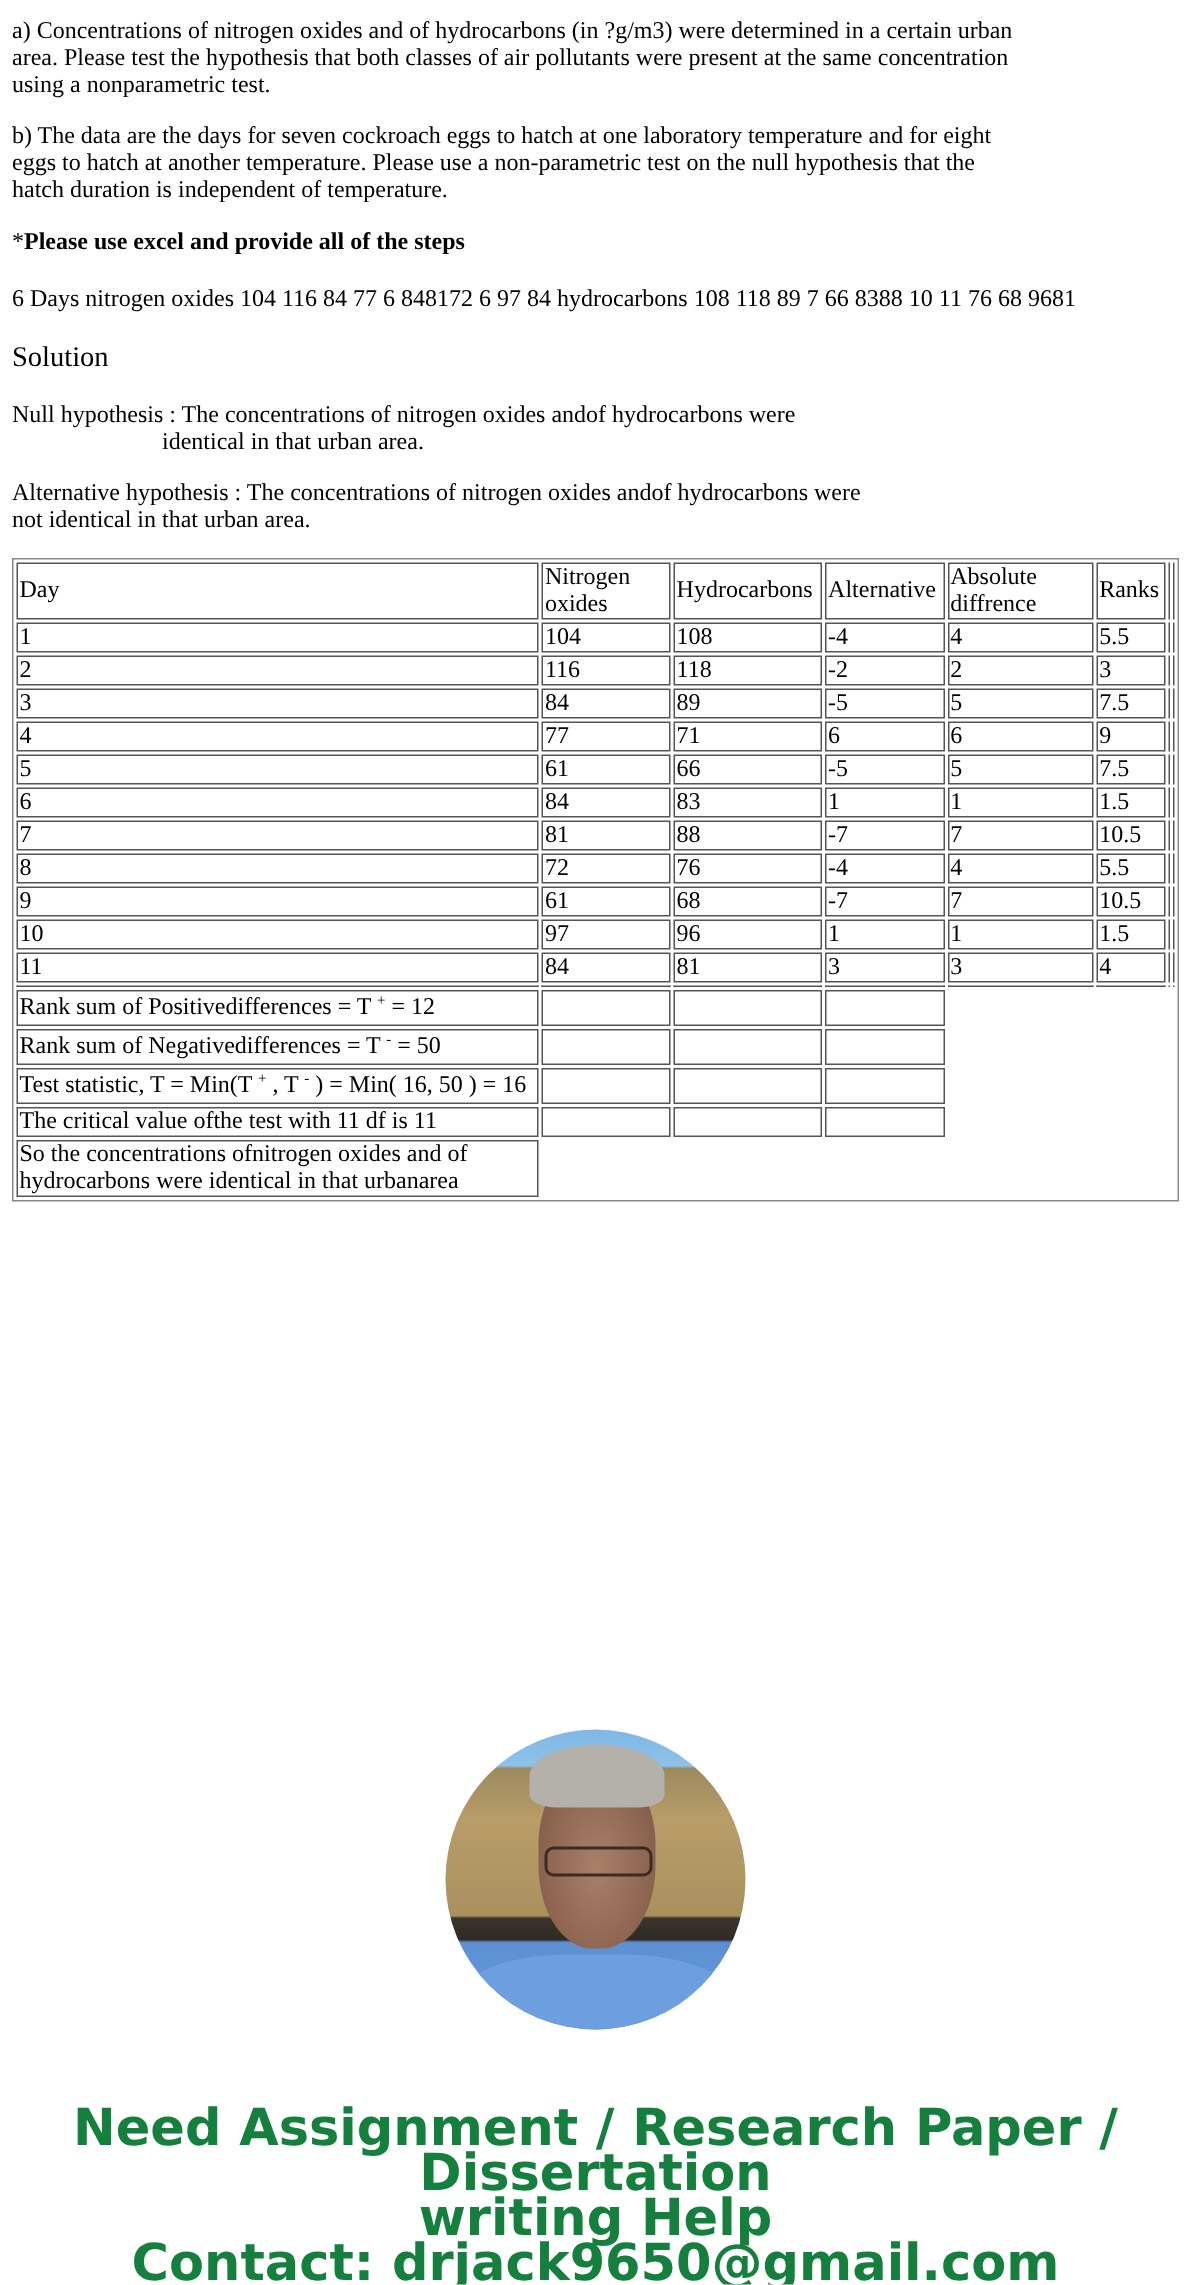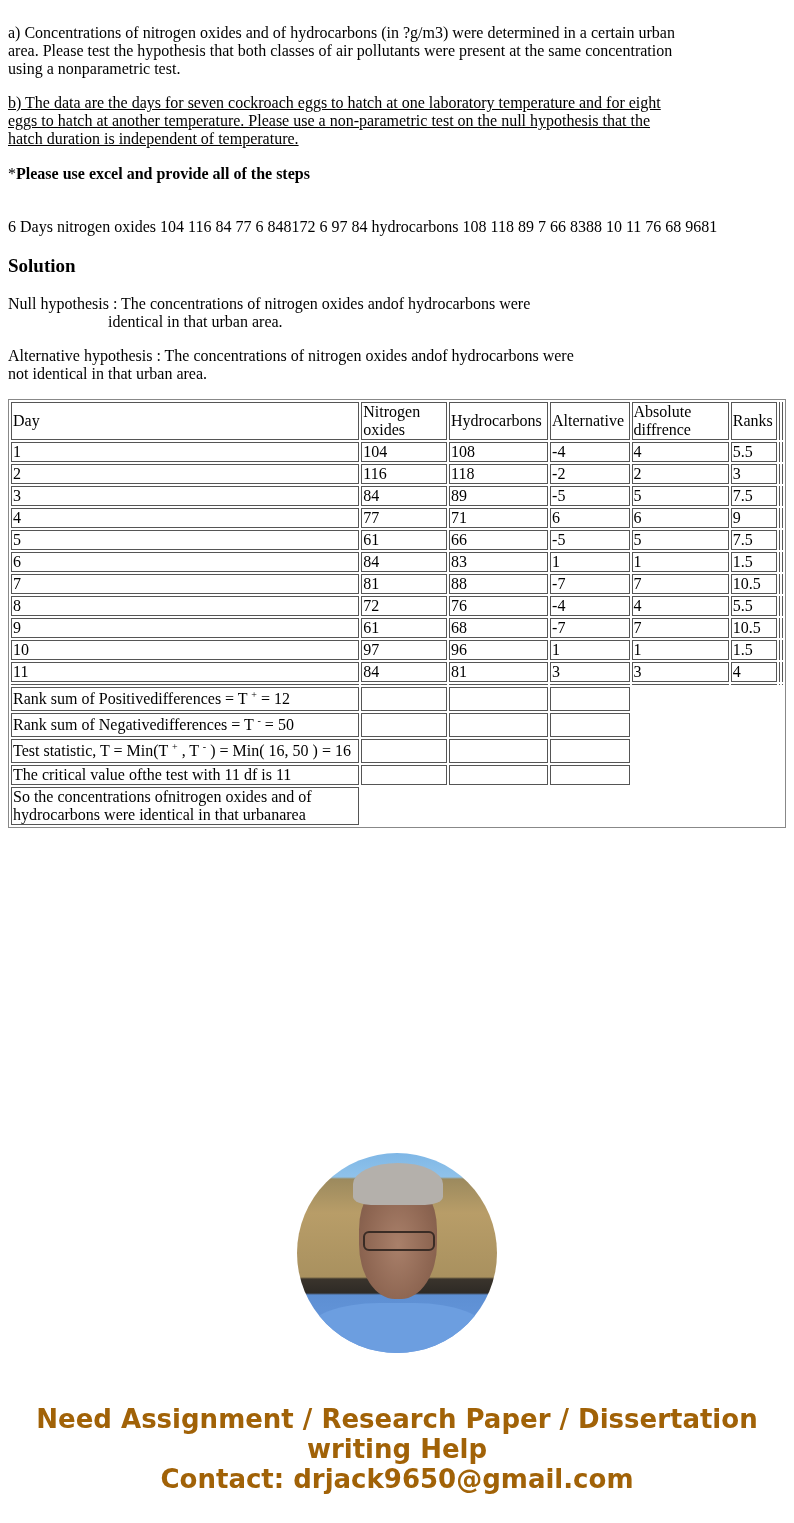--- a/index.html
+++ b/index.html
@@ -6,30 +6,30 @@
   body {
     width: 794px;
     height: 1523px;
     position: relative;
     overflow: hidden;
     font-family: "Liberation Serif", serif;
     font-size: 16px;
     color: #000;
     line-height: 18px;
   }
-  .content { padding: 16px 8px; }
+  .content { padding: 4px 8px; }
   p { margin: 0; }
   .q-a { padding-top: 8px; width: 680px; }
-  .q-b { margin-top: 16px; width: 680px; text-decoration: underline; }
+  .q-b { margin-top: 16px; width: 680px; }
   .note { margin-top: 17px; }
   .note b { font-weight: bold; }
-  .data-line { margin-top: 35px; white-space: nowrap; }
+  .data-line { margin-top: 20px; white-space: nowrap; }
   h3.solution {
     font-size: 19px;
-    font-weight: bold;
+    font-weight: normal;
     margin: 19px 0 16px 0;
     line-height: 22px;
   }
   .hyp { margin-top: 18px; }
   .hyp .indent-null { padding-left: 100px; }
   .hyp2 { margin-top: 16px; }
 
   table.outer {
     margin-top: 16px;
     border: 1px solid #888;
@@ -88,23 +88,23 @@
     background: #6c9ee0;
     border-radius: 40% 40% 0 0;
   }
   .footer {
     position: absolute;
     left: 0; top: 1404px;
     width: 794px;
     text-align: center;
     font-family: "DejaVu Sans", sans-serif;
     font-weight: bold;
-    font-size: 26px;
+    font-size: 34px;
     line-height: 30px;
-    color: #a16207;
+    color: #15803d;
   }
 </style>
 </head>
 <body>
 
 <div class="content">
   <p class="q-a">a) Concentrations of nitrogen oxides and of hydrocarbons (in ?g/m3) were determined in a certain urban area. Please test the hypothesis that both classes of air pollutants were present at the same concentration using a nonparametric test.</p>
   <p class="q-b">b) The data are the days for seven cockroach eggs to hatch at one laboratory temperature and for eight eggs to hatch at another temperature. Please use a non-parametric test on the null hypothesis that the hatch duration is independent of temperature.</p>
   <p class="note"><span>*</span><b>Please use excel and provide all of the steps</b></p>
   <p class="data-line">6 Days nitrogen oxides 104 116 84 77 6 848172 6 97 84 hydrocarbons 108 118 89 7 66 8388 10 11 76 68 9681</p>

